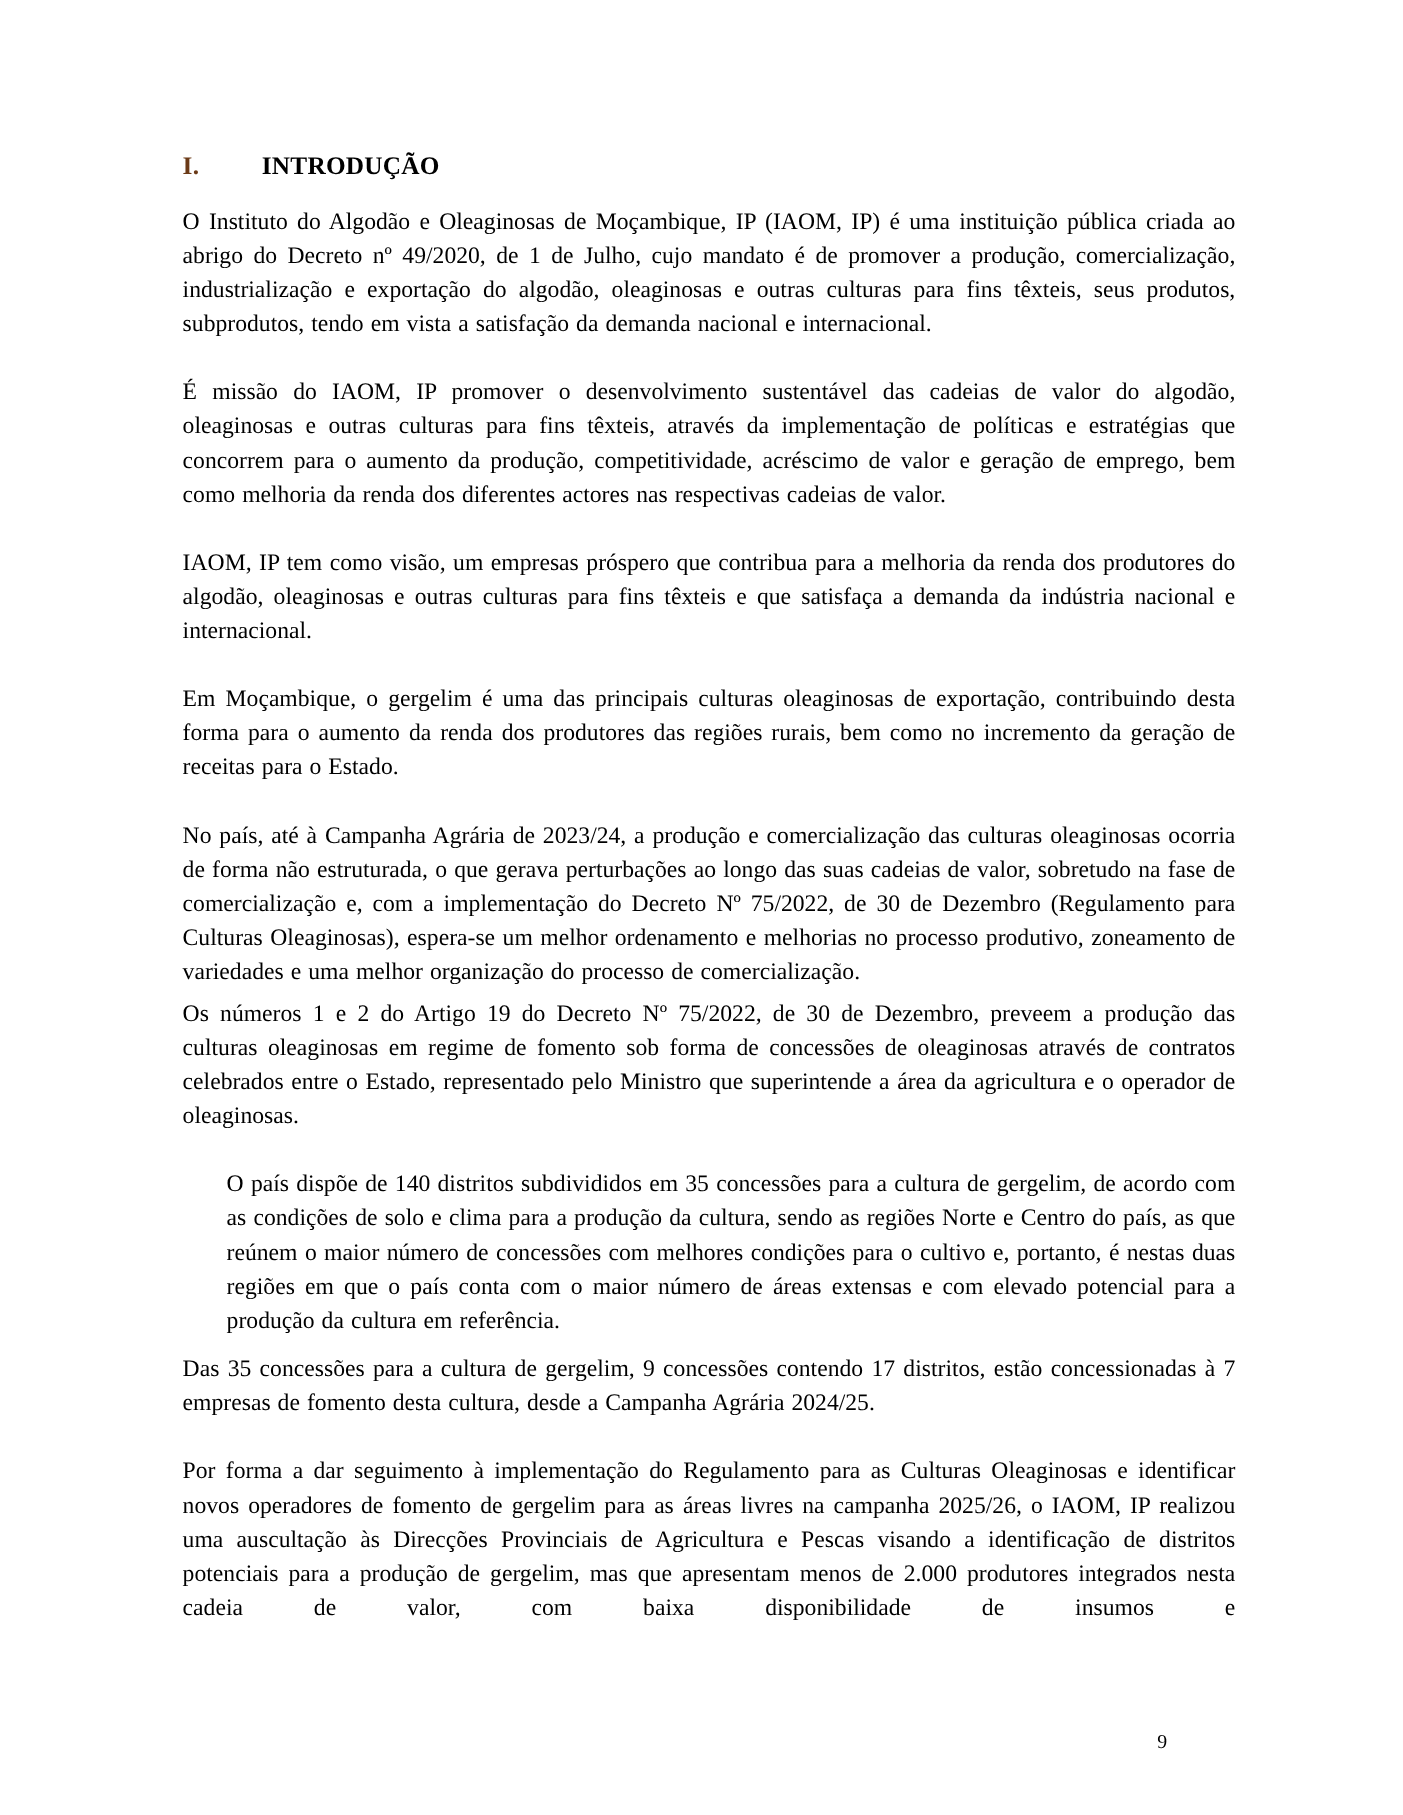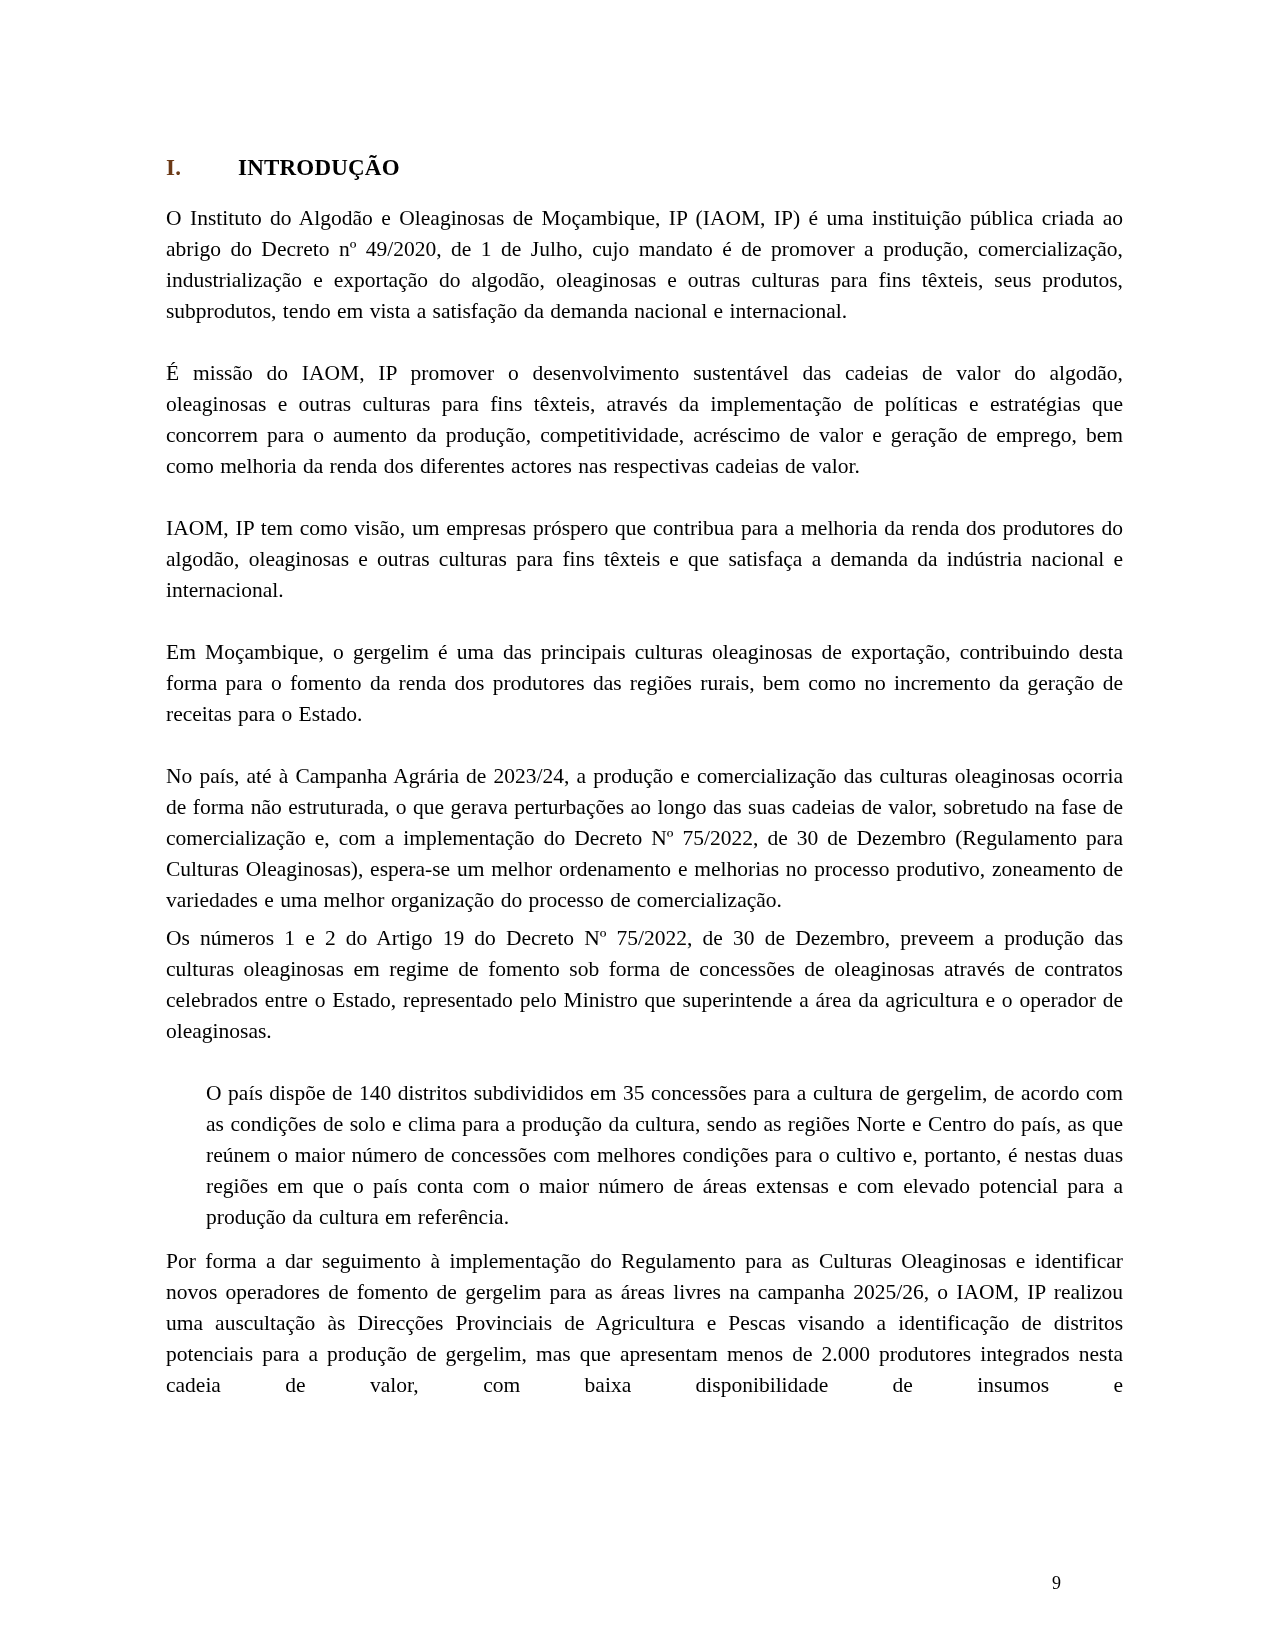--- a/index.html
+++ b/index.html
@@ -19,21 +19,21 @@
     position: absolute;
     left: 0;
     top: 0;
     width: 1275px;
     height: 1650px;
     background: #ffffff;
   }
   .content {
     position: absolute;
     left: 166px;
-    top: 152px;
+    top: 135px;
     width: 957px;
   }
   .heading {
     font-size: 23px;
     line-height: 31px;
     font-weight: bold;
     margin: 0 0 20px 0;
     letter-spacing: 0.2px;
   }
   .heading .numeral {
@@ -71,27 +71,28 @@
     <div class="heading">
       <span class="numeral">I.</span><span class="title">INTRODUÇÃO</span>
     </div>
 
     <p class="body-par">O Instituto do Algodão e Oleaginosas de Moçambique, IP (IAOM, IP) é uma instituição pública criada ao abrigo do Decreto nº 49/2020, de 1 de Julho, cujo mandato é de promover a produção, comercialização, industrialização e exportação do algodão, oleaginosas e outras culturas para fins têxteis, seus produtos, subprodutos, tendo em vista a satisfação da demanda nacional e internacional.</p>
 
     <p class="body-par">É missão do IAOM, IP promover o desenvolvimento sustentável das cadeias de valor do algodão, oleaginosas e outras culturas para fins têxteis, através da implementação de políticas e estratégias que concorrem para o aumento da produção, competitividade, acréscimo de valor e geração de emprego, bem como melhoria da renda dos diferentes actores nas respectivas cadeias de valor.</p>
 
     <p class="body-par">IAOM, IP tem como visão, um empresas próspero que contribua para a melhoria da renda dos produtores do algodão, oleaginosas e outras culturas para fins têxteis e que satisfaça a demanda da indústria nacional e internacional.</p>
 
-    <p class="body-par">Em Moçambique, o gergelim é uma das principais culturas oleaginosas de exportação, contribuindo desta forma para o fomento da renda dos produtores das regiões rurais, bem como no incremento da geração de receitas para o Estado.</p>
+    <p class="body-par">Em Moçambique, o gergelim é uma das principais culturas oleaginosas de exportação, contribuindo desta forma para o aumento da renda dos produtores das regiões rurais, bem como no incremento da geração de receitas para o Estado.</p>
 
     <p class="body-par gap-tight">No país, até à Campanha Agrária de 2023/24, a produção e comercialização das culturas oleaginosas ocorria de forma não estruturada, o que gerava perturbações ao longo das suas cadeias de valor, sobretudo na fase de comercialização e, com a implementação do Decreto Nº 75/2022, de 30 de Dezembro (Regulamento para Culturas Oleaginosas), espera-se um melhor ordenamento e melhorias no processo produtivo, zoneamento de variedades e uma melhor organização do processo de comercialização.</p>
 
     <p class="body-par">Os números 1 e 2 do Artigo 19 do Decreto Nº 75/2022, de 30 de Dezembro, preveem a produção das culturas oleaginosas em regime de fomento sob forma de concessões de oleaginosas através de contratos celebrados entre o Estado, representado pelo Ministro que superintende a área da agricultura e o operador de oleaginosas.</p>
 
     <p class="body-par gap-snug">O país dispõe de 140 distritos subdivididos em 35 concessões para a cultura de gergelim, de acordo com as condições de solo e clima para a produção da cultura, sendo as regiões Norte e Centro do país, as que reúnem o maior número de concessões com melhores condições para o cultivo e, portanto, é nestas duas regiões em que o país conta com o maior número de áreas extensas e com elevado potencial para a produção da cultura em referência.</p>
 
+    <p class="body-par">Das 35 concessões para a cultura de gergelim, 9 concessões contendo 17 distritos, estão concessionadas à 7 empresas de fomento desta cultura, desde a Campanha Agrária 2024/25.</p>
 
     <p class="body-par justify-last">Por forma a dar seguimento à implementação do Regulamento para as Culturas Oleaginosas e identificar novos operadores de fomento de gergelim para as áreas livres na campanha 2025/26, o IAOM, IP realizou uma auscultação às Direcções Provinciais de Agricultura e Pescas visando a identificação de distritos potenciais para a produção de gergelim, mas que apresentam menos de 2.000 produtores integrados nesta cadeia de valor, com baixa disponibilidade de insumos e</p>
 
   </div>
 
   <div class="page-number">9</div>
 </div>
 
 </body></html>

